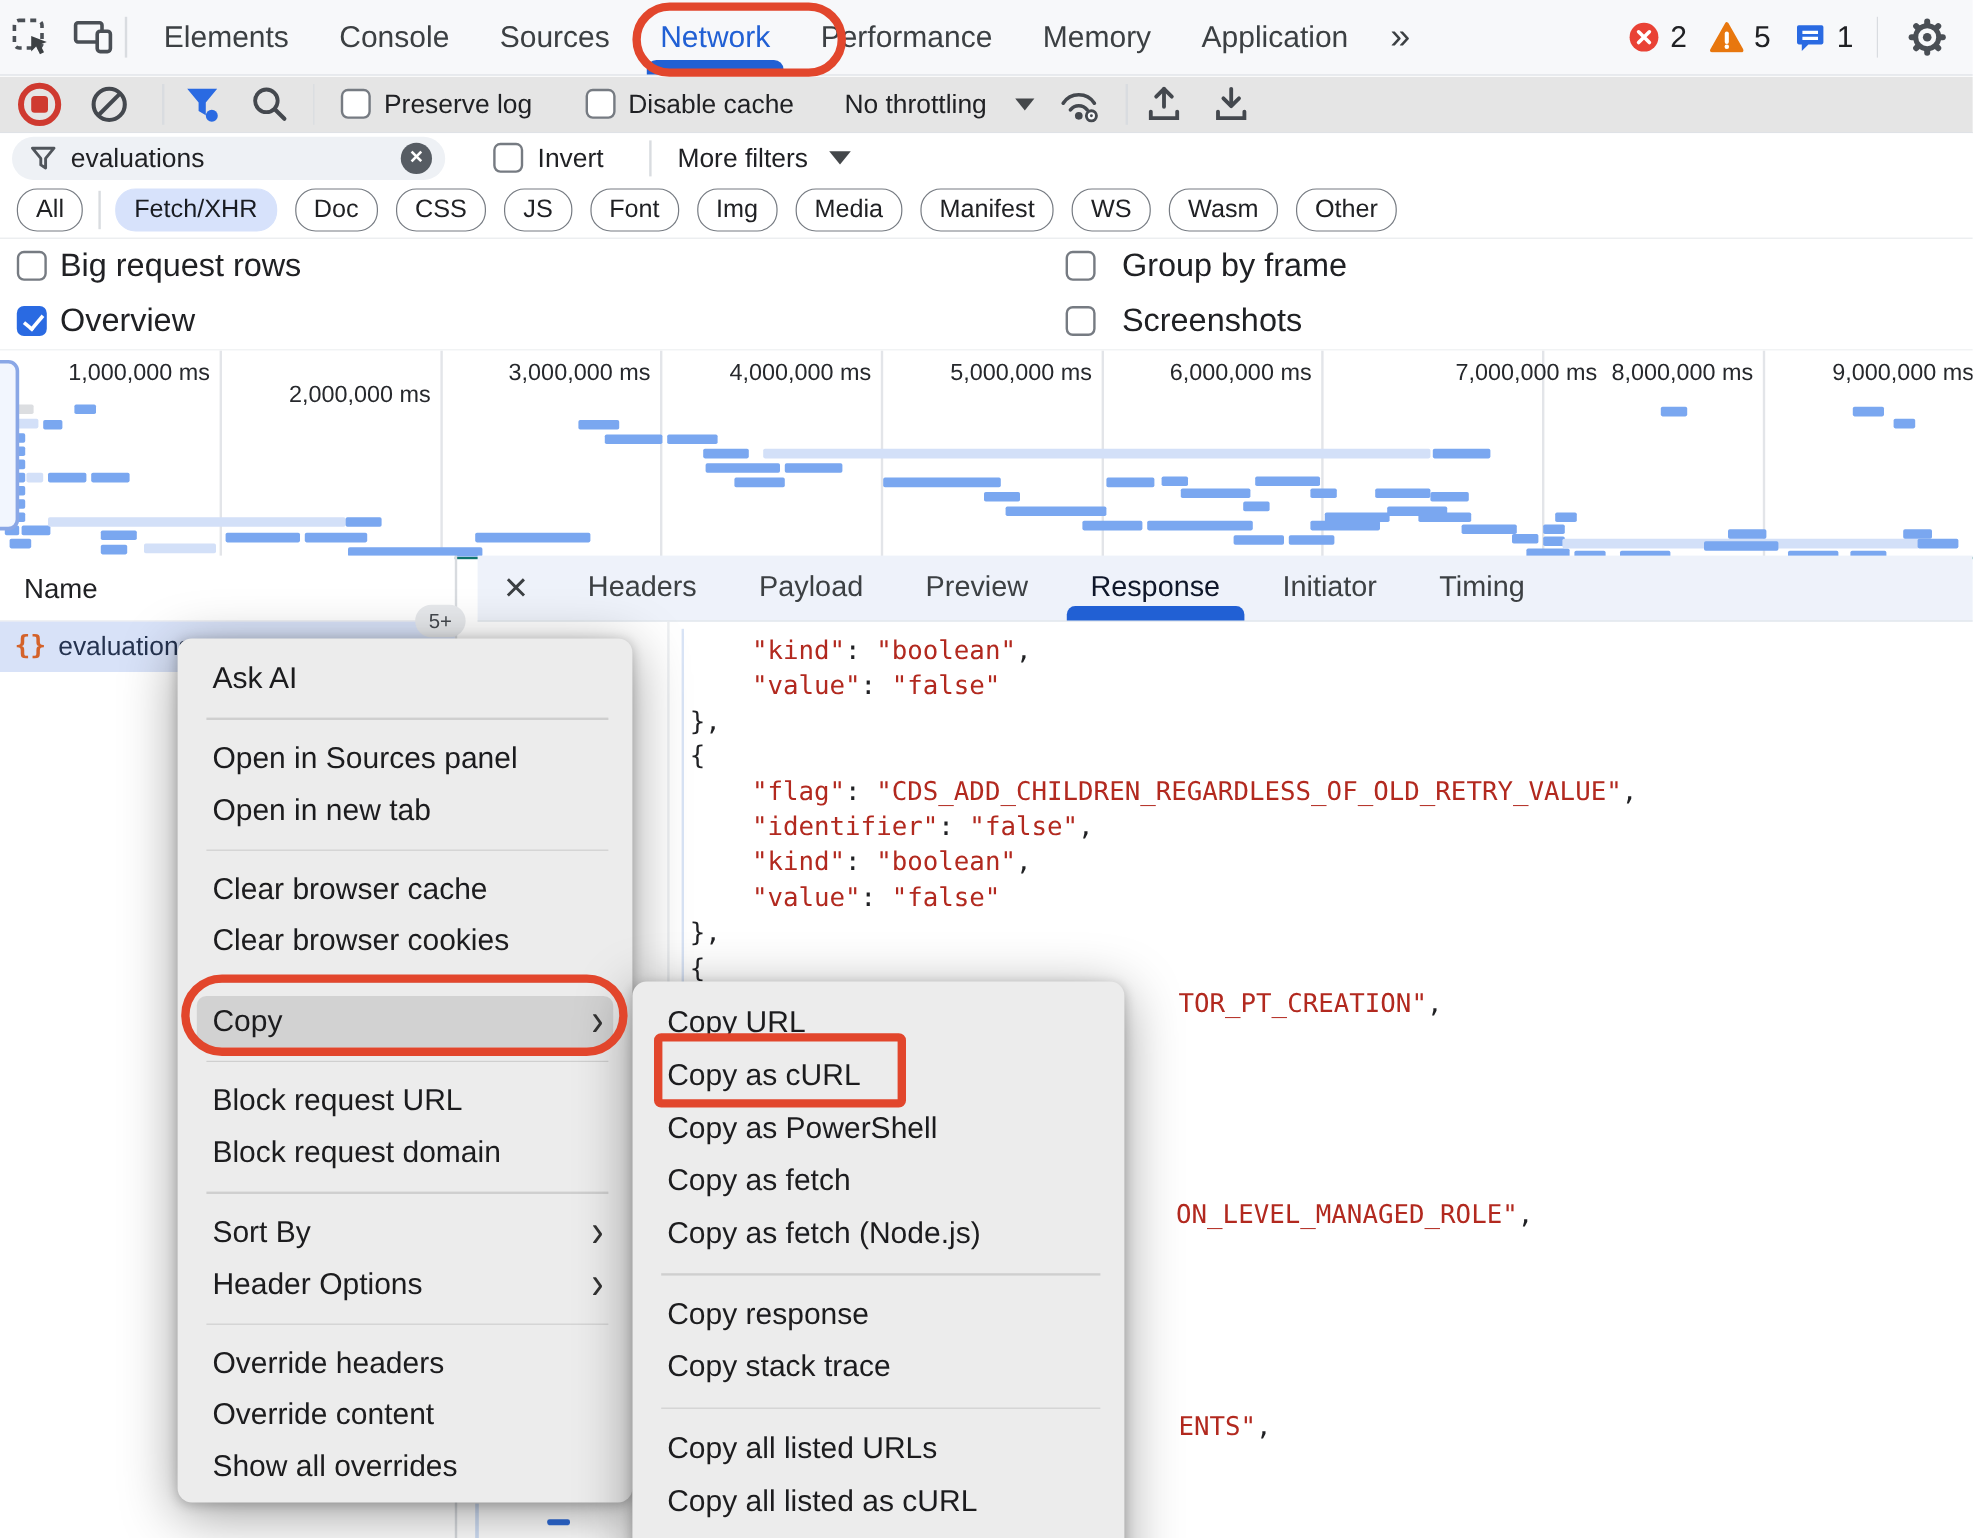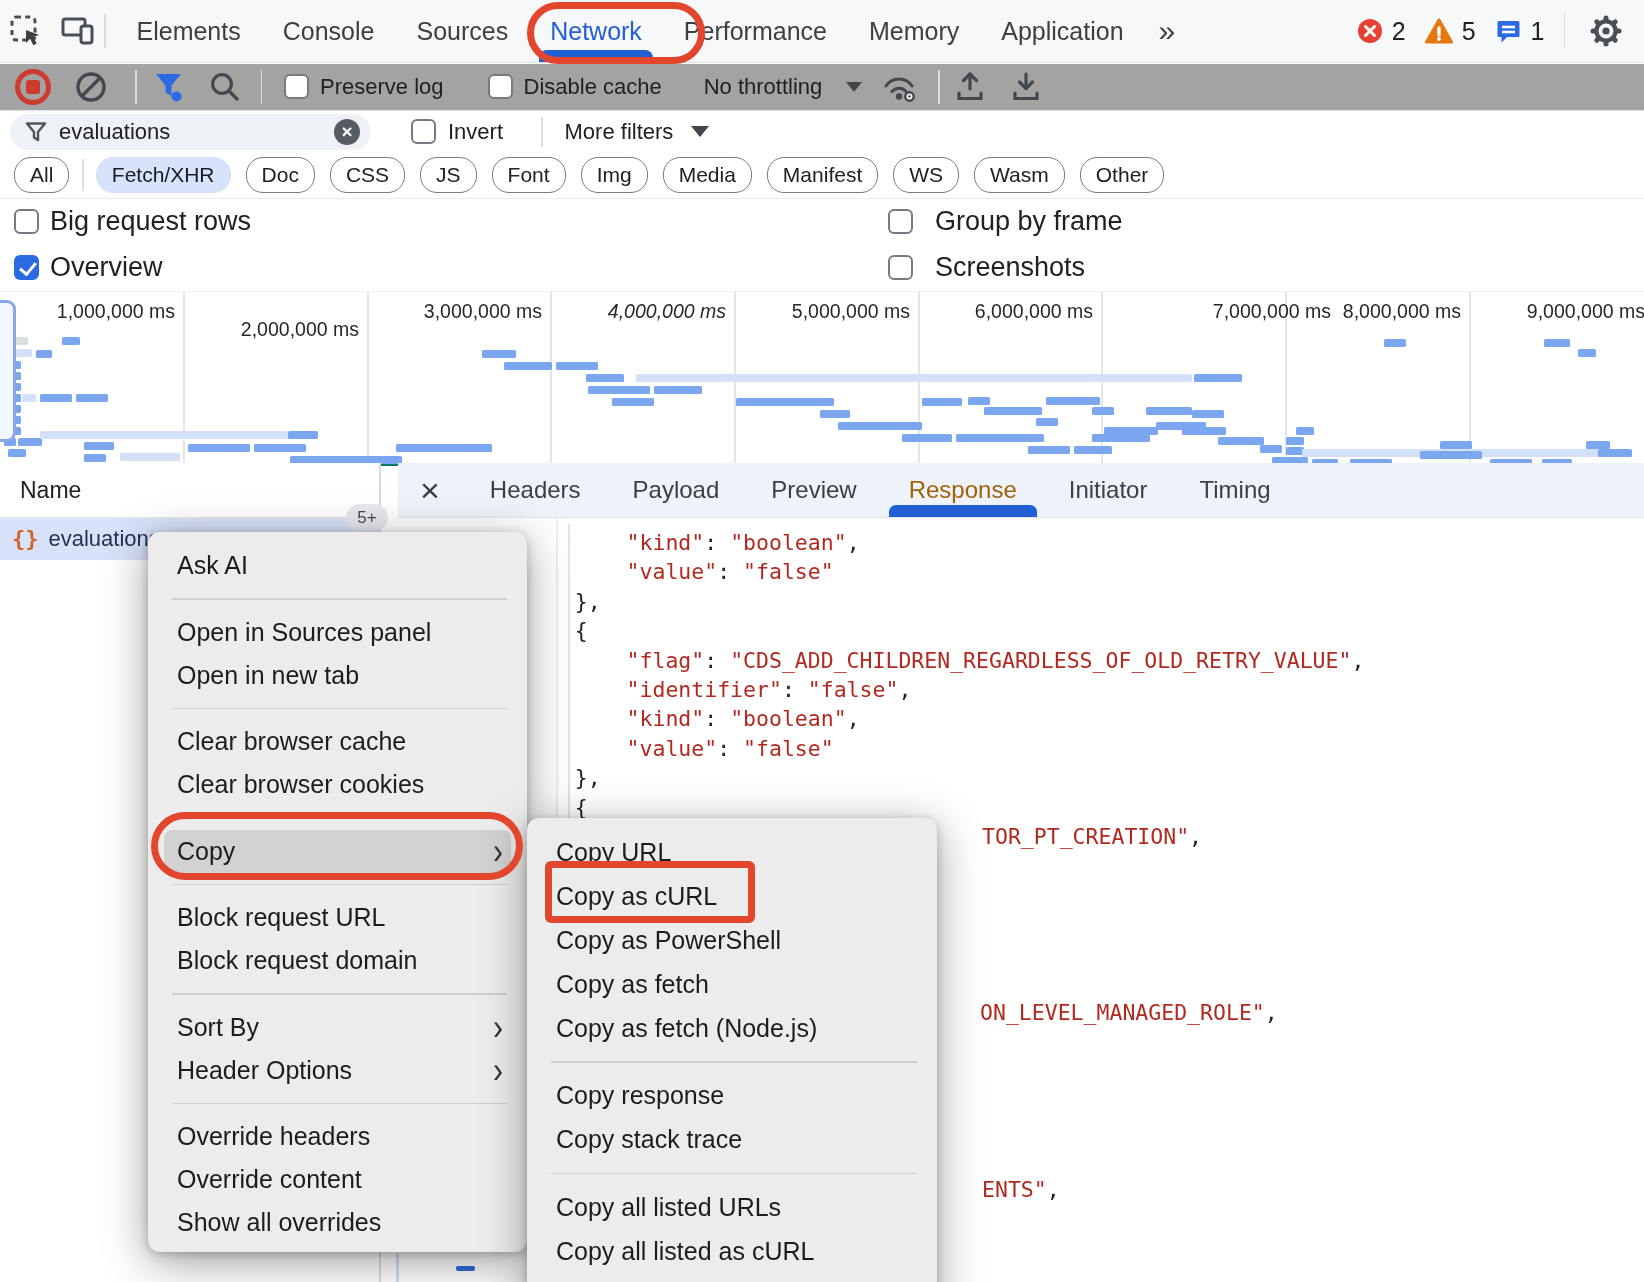--- a/index.html
+++ b/index.html
@@ -13,21 +13,21 @@
   #top-tabs{display:flex;height:100%;align-items:stretch;margin-left:10px;}
   .ttab{display:flex;align-items:center;padding:0 21px;font-size:25px;color:#3c4043;position:relative;cursor:default;}
   .ttab.active{color:#2160d4;}
   .ttab.active::after{content:"";position:absolute;left:10px;right:10px;bottom:0;height:12px;
         border-radius:8px 8px 0 0;background:#2160d4;}
   .more-tabs{font-size:30px;color:#3c4043;padding:0 14px;display:flex;align-items:center;}
   #badges{margin-left:auto;display:flex;align-items:center;gap:9px;font-size:25px;color:#202124;padding-right:6px;}
   #badges .cnt{margin-right:10px;}
   #gearwrap{width:64px;display:flex;justify-content:center;}
   
-  #row2{position:absolute;top:63.5px;left:0;right:0;height:46px;background:#a3a3a3;
+  #row2{position:absolute;top:63.5px;left:0;right:0;height:46px;background:#e5e5e5;
         border-bottom:1.5px solid #dfe2e6;display:flex;align-items:center;}
   .rec{width:26px;height:26px;border:5px solid #cf3a30;border-radius:50%;margin-left:15px;position:relative;flex:0 0 auto;}
   .rec::after{content:"";position:absolute;left:50%;top:50%;width:14px;height:14px;margin:-7px 0 0 -7px;
         background:#cf3a30;border-radius:3px;}
   .lbl22{font-size:22px;color:#202124;}
   .caret-down{width:0;height:0;border-left:8px solid transparent;border-right:8px solid transparent;
         border-top:10px solid #44474a;display:inline-block;}
   
   .cb{width:25px;height:25px;border:2.5px solid #767b82;border-radius:6px;background:#fff;
       display:inline-block;position:relative;flex:0 0 auto;box-sizing:border-box;}
@@ -71,21 +71,21 @@
         display:flex;align-items:center;overflow:hidden;}
   #req-row .brace{font-family:"DejaVu Sans Mono",monospace;font-weight:bold;font-size:22px;color:#d4622a;margin-left:12px;}
   #req-row .rname{font-size:22px;color:#253350;margin-left:10px;white-space:nowrap;}
   #req-badge{position:absolute;left:346px;top:504px;width:42px;height:27px;border-radius:14px;background:#e7e9ec;
         font-size:17px;color:#44484e;display:flex;align-items:center;justify-content:center;z-index:5;}
   
   #detail-tabbar{position:absolute;left:398px;top:463px;right:0;height:54px;background:#eef2fa;
         border-bottom:1.5px solid #e0e4ea;display:flex;align-items:center;}
   #close-x{font-size:34px;color:#3c4043;margin:0 24px 0 22px;line-height:54px;}
   .dtab{display:flex;align-items:center;height:100%;padding:0 26px;font-size:24px;color:#3c4043;position:relative;}
-  .dtab.active{color:#a16207;}
+  .dtab.active{color:#0f172a;}
   .dtab.active::after{content:"";position:absolute;left:6px;right:6px;bottom:0;height:12px;
         border-radius:7px 7px 0 0;background:#2160d4;}
   
   #gutter-line{position:absolute;left:556px;top:517.5px;bottom:0;width:1.5px;background:#eceef1;}
   #indent-guide{position:absolute;left:568px;top:524px;bottom:0;width:1.5px;background:#d9e4f6;}
   .foldmark{position:absolute;width:19px;height:5px;border-radius:2px;background:#2e6bd8;}
   #code{position:absolute;left:523px;top:528px;font-family:"DejaVu Sans Mono",monospace;
         font-size:21.5px;line-height:29.4px;white-space:pre;color:#202124;}
   .str{color:#b2291f;}
   .pun{color:#202124;}
@@ -286,21 +286,21 @@
       <div class="gridline" style="left: 734px;"></div>
       <div class="gridline" style="left: 918px;"></div>
       <div class="gridline" style="left: 1101px;"></div>
       <div class="gridline" style="left: 1285px;"></div>
       <div class="gridline" style="left: 1469px;"></div>
     </div>
   <div id="ov-labels">
       <div class="ov-label" style="left: -5px;">1,000,000 ms</div>
       <div class="ov-label" style="left: 179px; margin-top: 18px;">2,000,000 ms</div>
       <div class="ov-label" style="left: 362px;">3,000,000 ms</div>
-      <div class="ov-label" style="left: 546px; font-style: italic;">4,000,000 ms</div>
+      <div class="ov-label" style="left: 546px;">4,000,000 ms</div>
       <div class="ov-label" style="left: 730px;">5,000,000 ms</div>
       <div class="ov-label" style="left: 913px;">6,000,000 ms</div>
       <div class="ov-label" style="left: 1151px;">7,000,000 ms</div>
       <div class="ov-label" style="left: 1281px;">8,000,000 ms</div>
       <div class="ov-label" style="left: 1465px;">9,000,000 ms</div>
     </div>
   <div id="ov-bars">
       <div class="wbar t2" style="left: 8px; top: 45px; width: 20px;"></div>
       <div class="wbar t1" style="left: 4px; top: 57px; width: 28px;"></div>
       <div class="wbar t0" style="left: 36px; top: 58px; width: 16px;"></div>

